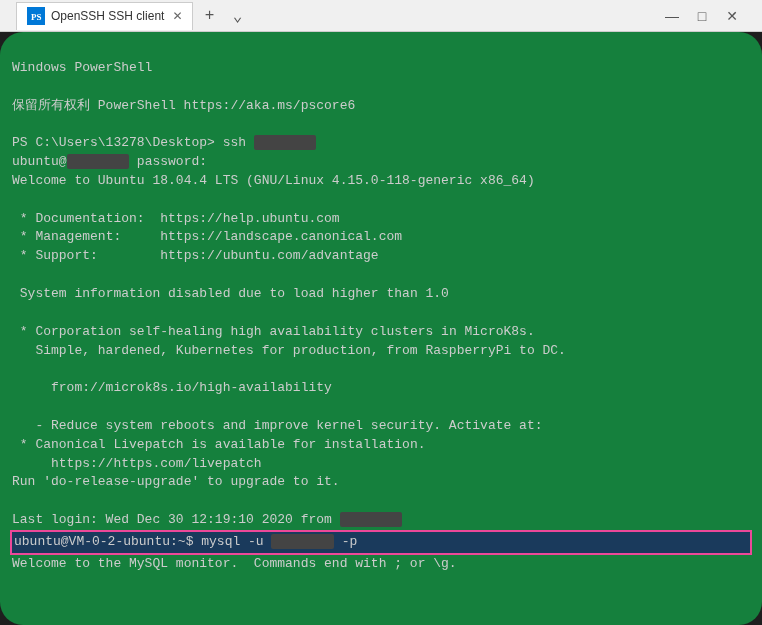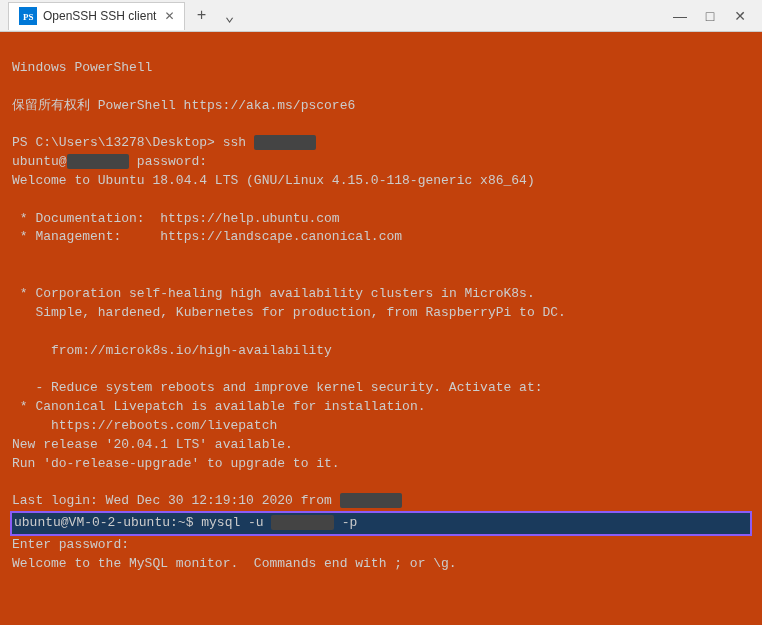--- a/index.html
+++ b/index.html
@@ -10,21 +10,21 @@
       font-family: 'Consolas', 'Courier New', monospace;
       overflow: hidden;
     }
 
     
     .title-bar {
       display: flex;
       align-items: center;
       background: #f0f0f0;
       height: 32px;
-      padding: 0 8px;
+      padding: 0 16px;
       border-bottom: 1px solid #ccc;
       user-select: none;
     }
     .title-bar-icon {
       width: 18px;
       height: 18px;
       margin-right: 6px;
       background: #0078d7;
       display: flex;
       align-items: center;
@@ -76,39 +76,40 @@
       display: flex;
       align-items: center;
       justify-content: center;
       font-size: 16px;
       color: #555;
       cursor: pointer;
     }
 
     
     .terminal {
-      background: #c2410c;
+      background: #15803d;
       color: #cccccc;
       font-size: 13px;
       line-height: 1.45;
       padding: 8px 12px;
       height: calc(625px - 32px);
       overflow: hidden;
       white-space: pre-wrap;
       word-break: break-all;
+      border-radius: 23px;
     }
 
     .line {
       display: block;
       min-height: 1.45em;
     }
 
     .highlight-line {
       background: #1a3a5c;
-      border: 2px solid #8b5cf6;
+      border: 2px solid #ec4899;
       display: block;
       padding: 1px 2px;
       margin: 0 -2px;
     }
 
     .dimmed {
       
       color: #555;
       background: #333;
       border-radius: 2px;
@@ -141,30 +142,30 @@
 <span class="line">Windows PowerShell
 </span><span class="line">
 </span><span class="line">保留所有权利 PowerShell https://aka.ms/pscore6
 </span><span class="line">
 </span><span class="line">PS C:\Users\13278\Desktop&gt; ssh <span class="dimmed" style="background: rgb(68, 68, 68); color: rgb(68, 68, 68);">        </span>
 </span><span class="line">ubuntu@<span class="dimmed" style="background: rgb(68, 68, 68); color: rgb(68, 68, 68);">        </span> password:
 </span><span class="line">Welcome to Ubuntu 18.04.4 LTS (GNU/Linux 4.15.0-118-generic x86_64)
 </span><span class="line">
 </span><span class="line"> * Documentation:  https://help.ubuntu.com
 </span><span class="line"> * Management:     https://landscape.canonical.com
+</span><span class="line"> * Support:        https://ubuntu.com/advantage
 </span><span class="line">
+</span><span class="line"> System information disabled due to load higher than 1.0
 </span><span class="line">
 </span><span class="line"> * Corporation self-healing high availability clusters in MicroK8s.
 </span><span class="line">   Simple, hardened, Kubernetes for production, from RaspberryPi to DC.
 </span><span class="line">
 </span><span class="line">     from://microk8s.io/high-availability
 </span><span class="line">
 </span><span class="line">   - Reduce system reboots and improve kernel security. Activate at:
 </span><span class="line"> * Canonical Livepatch is available for installation.
-</span><span class="line">     https://reboots.com/livepatch
-</span><span class="line">New release '20.04.1 LTS' available.
+</span><span class="line">     https://https.com/livepatch
 </span><span class="line">Run 'do-release-upgrade' to upgrade to it.
 </span><span class="line">
 </span><span class="line">Last login: Wed Dec 30 12:19:10 2020 from <span class="dimmed" style="background: rgb(68, 68, 68); color: rgb(68, 68, 68);">        </span>
 </span><span class="highlight-line">ubuntu@VM-0-2-ubuntu:~$ mysql -u <span class="dimmed" style="background: rgb(68, 68, 68); color: rgb(68, 68, 68);">        </span> -p
-</span><span class="line">Enter password:
 </span><span class="line">Welcome to the MySQL monitor.  Commands end with ; or \g.
 </span></div>
 
 </body></html>

